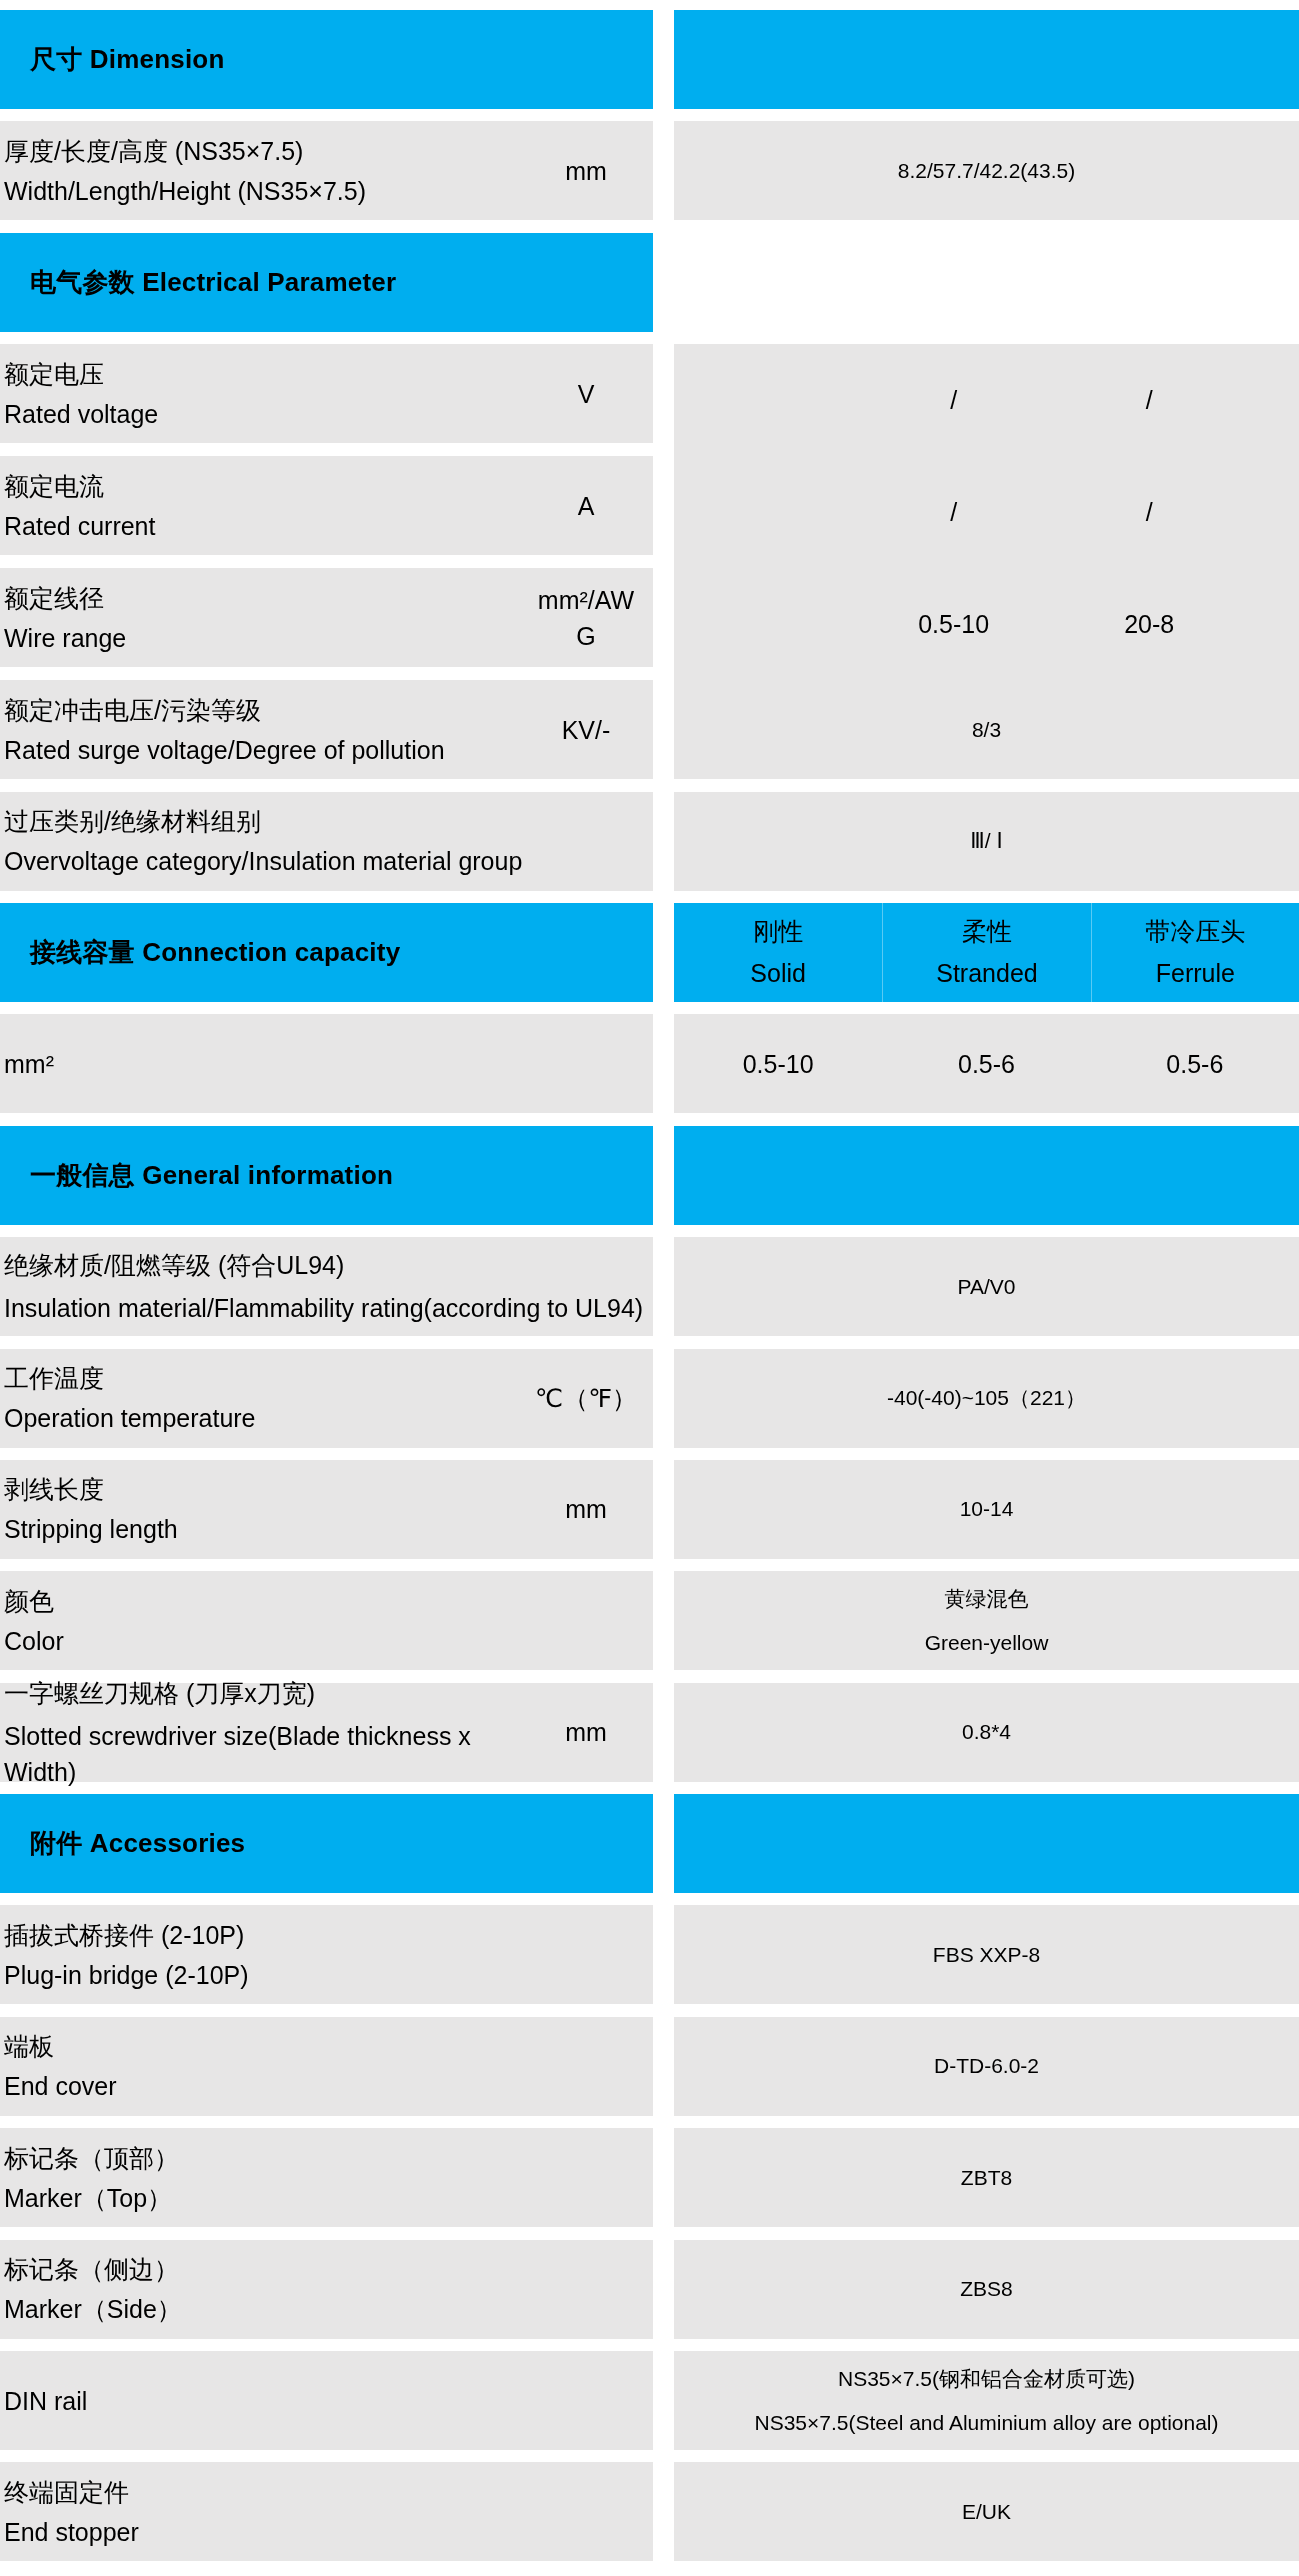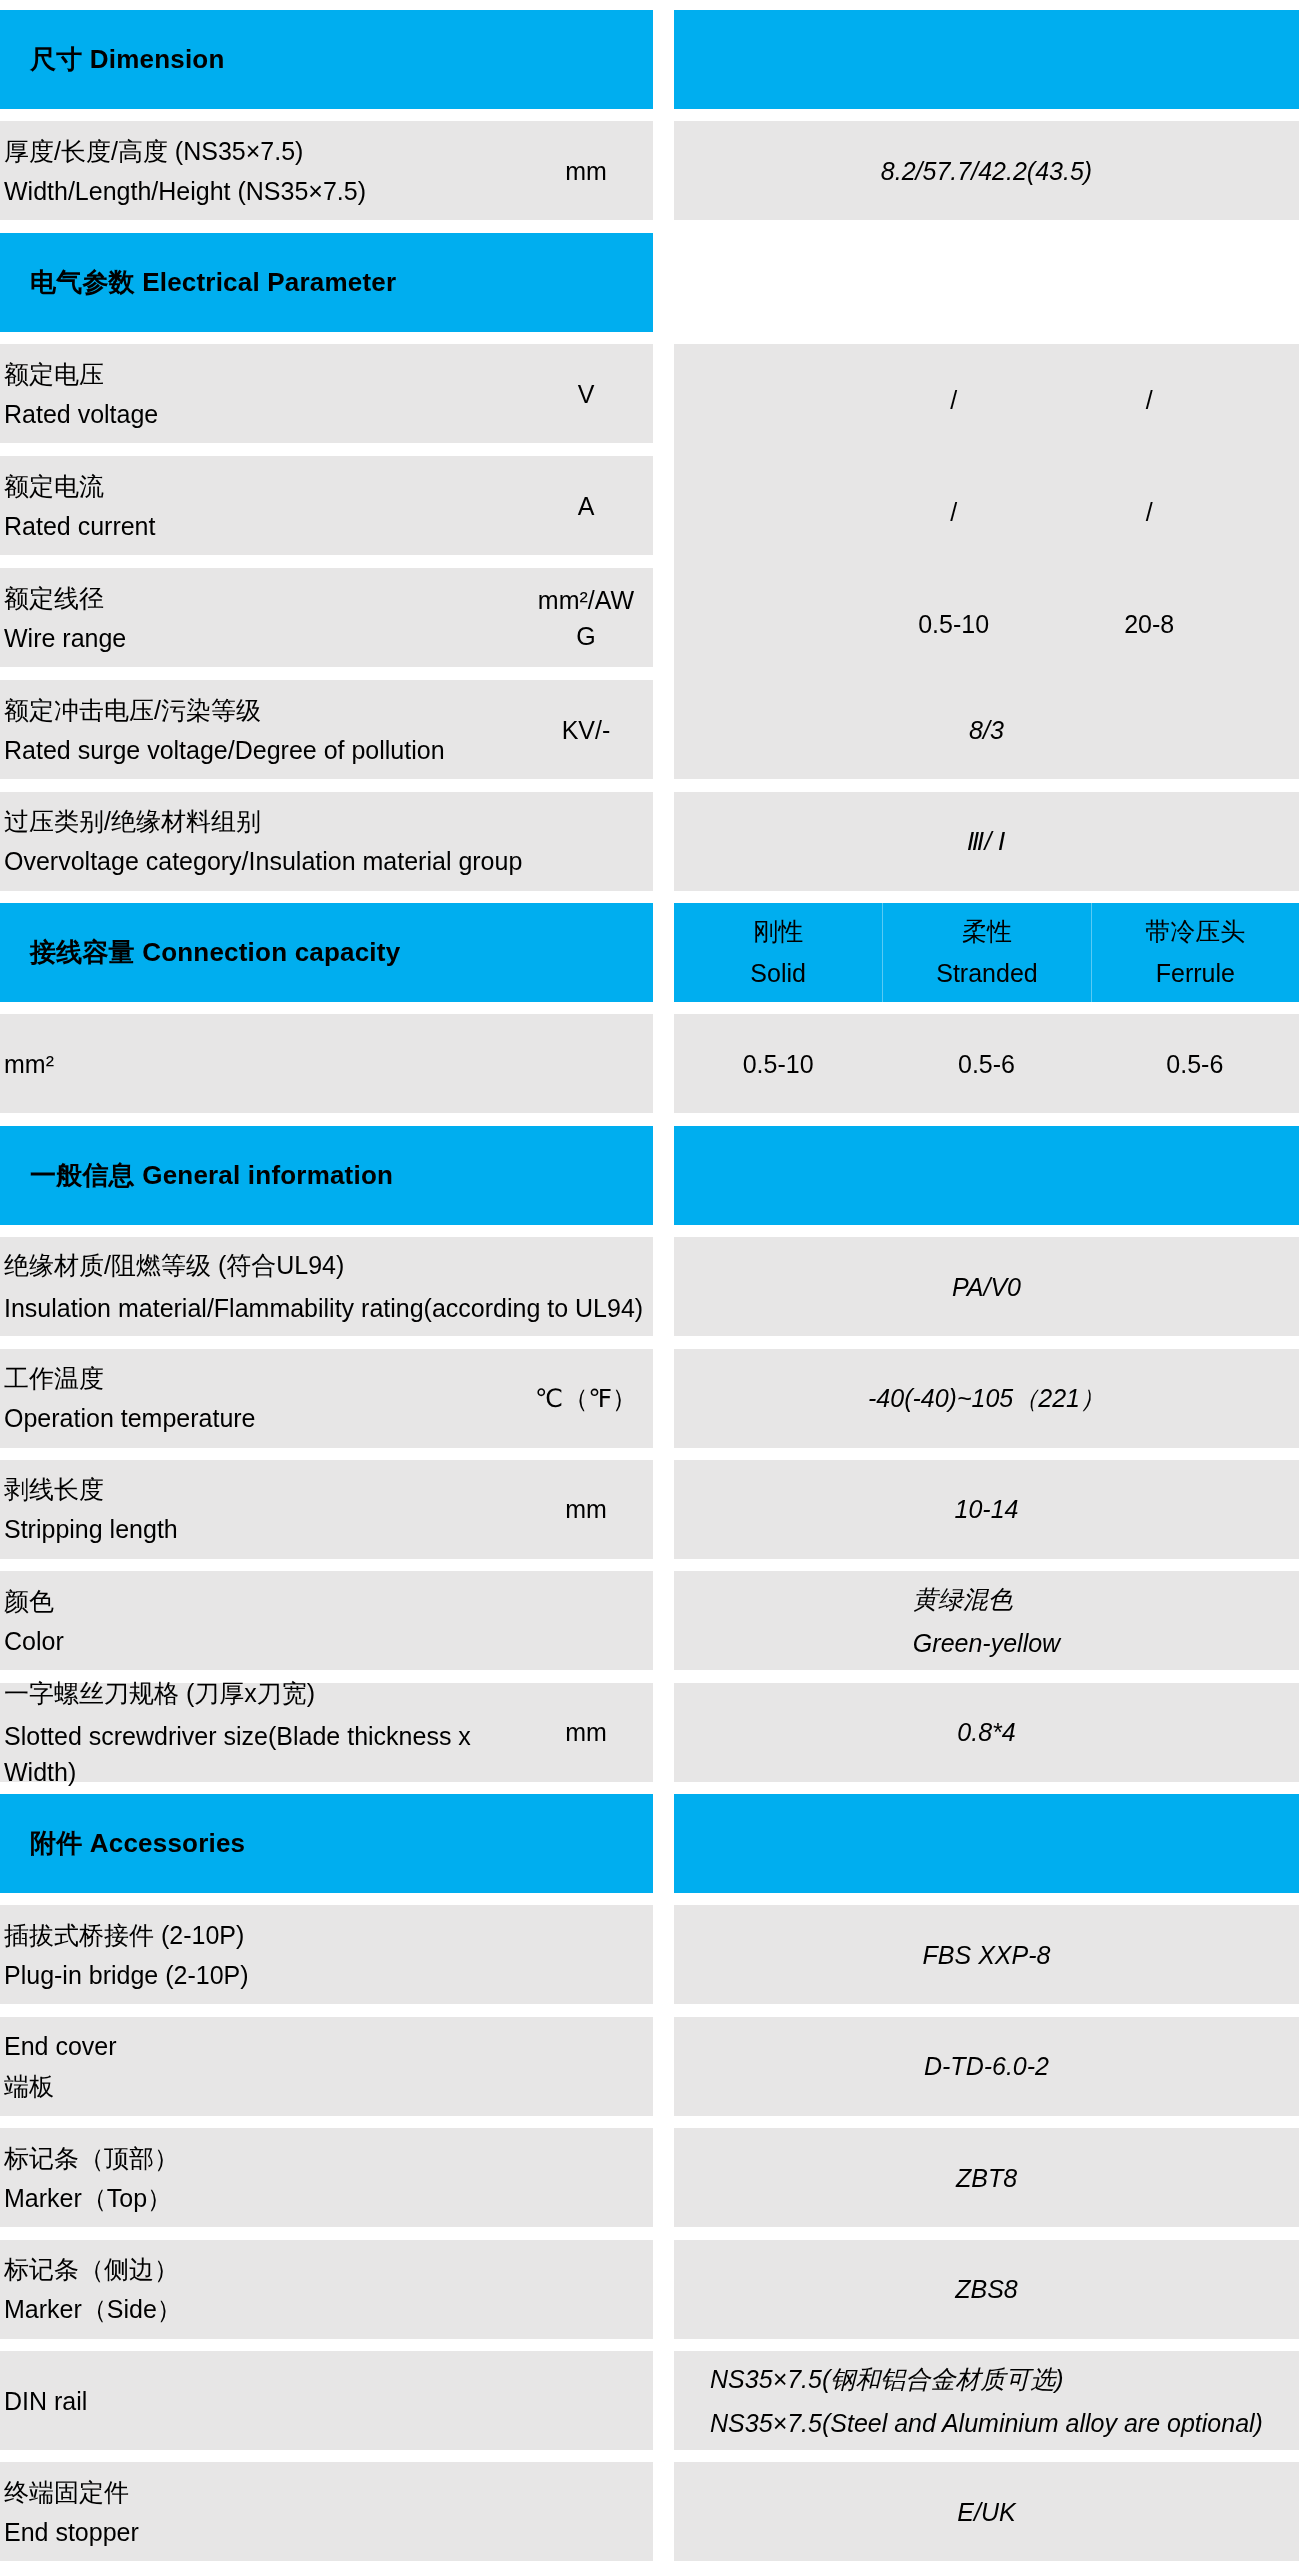--- a/index.html
+++ b/index.html
@@ -71,25 +71,24 @@
     justify-content: center;
     text-align: center;
     font-size: 25px;
     line-height: 36px;
     white-space: pre-line;
   }
   .right.center {
     display: flex;
     align-items: center;
     justify-content: center;
-    text-align: left;
-    font-size: 25px;
+    text-align: center;
+    font-size: 21px;
     line-height: 44px;
     white-space: pre-line;
-    font-style: italic;
   }
   .right.cols2 {
     display: grid;
     grid-template-columns: 1fr 1fr;
     padding: 0 4% 0 14%;
   }
   .right.cols3 {
     display: grid;
     grid-template-columns: 1fr 1fr 1fr;
   }
@@ -314,22 +313,22 @@
         <div>插拔式桥接件 (2-10P)</div>
         <div>Plug-in bridge (2-10P)</div>
       </div>
     </div>
     <div class="right center">FBS XXP-8</div>
   </div>
 
   <div class="row">
     <div class="left">
       <div class="label">
+        <div>端板</div>
         <div>End cover</div>
-        <div>端板</div>
       </div>
     </div>
     <div class="right center">D-TD-6.0-2</div>
   </div>
 
   <div class="row">
     <div class="left">
       <div class="label">
         <div>标记条（顶部）</div>
         <div>Marker（Top）</div>

